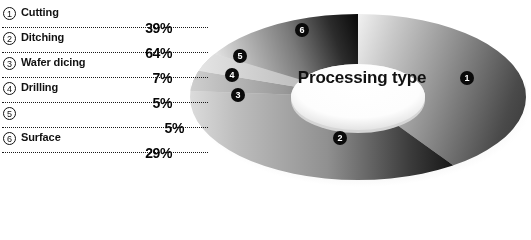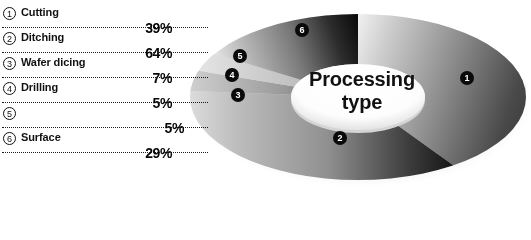--- a/index.html
+++ b/index.html
@@ -95,21 +95,21 @@
     z-index: 2;
   }
   .chart svg { display: block; }
 
   .center-label {
     position: absolute;
     left: 104px;
     top: 72px;
     width: 146px;
     text-align: center;
-    font-size: 20px;
+    font-size: 17px;
     font-weight: bold;
     color: #111;
     letter-spacing: -0.2px;
     z-index: 9;
     pointer-events: none;
   }
 
   .marker {
     position: absolute;
     width: 14px;

